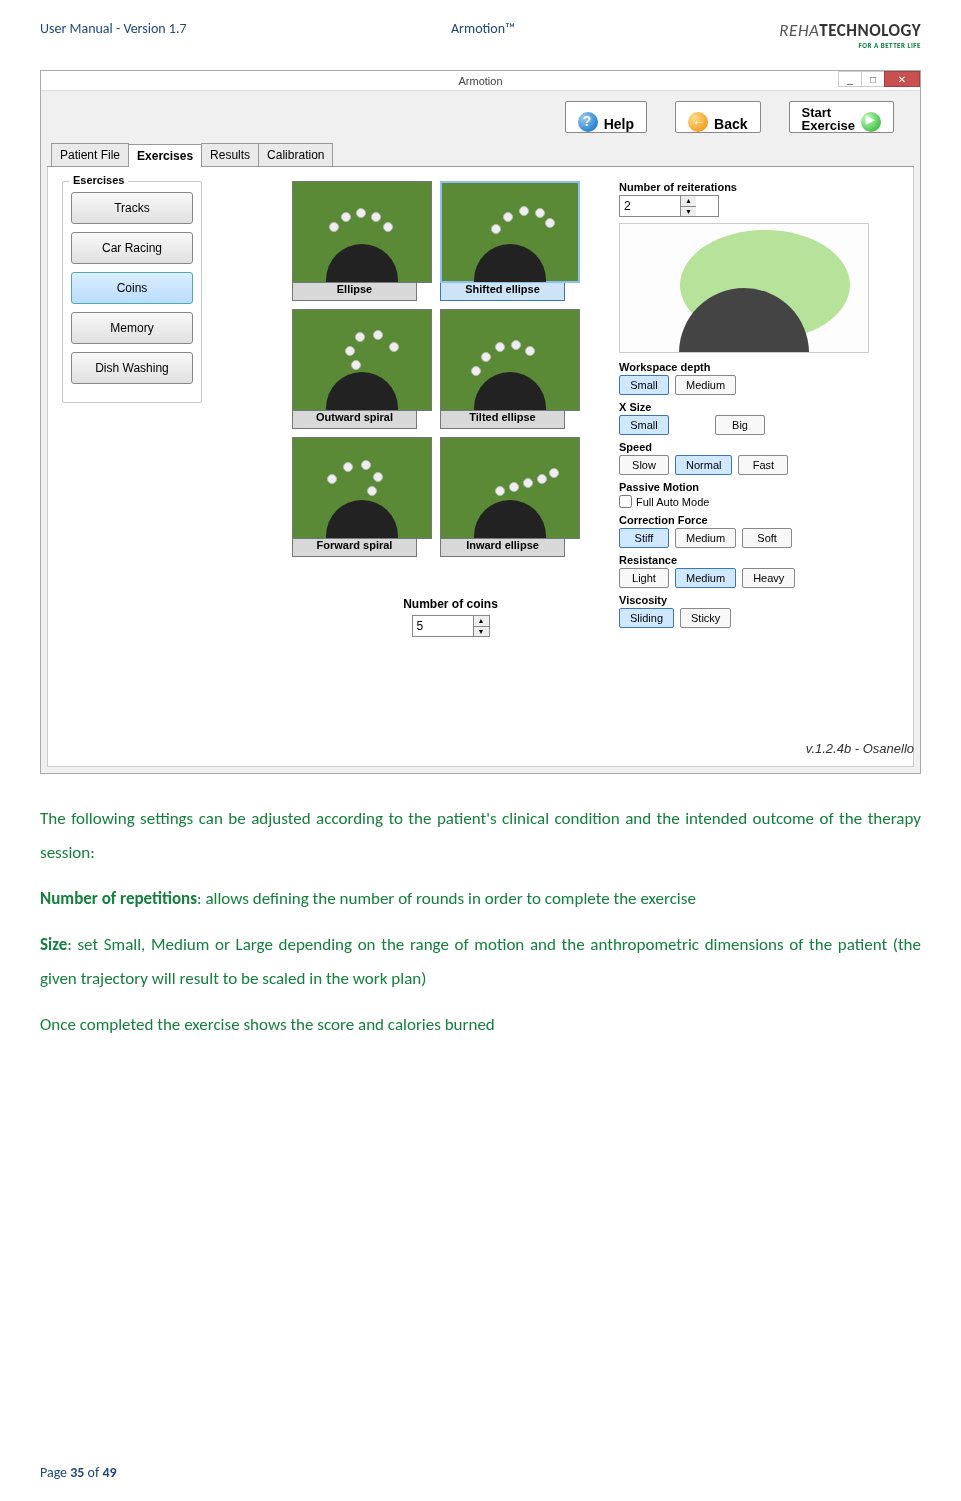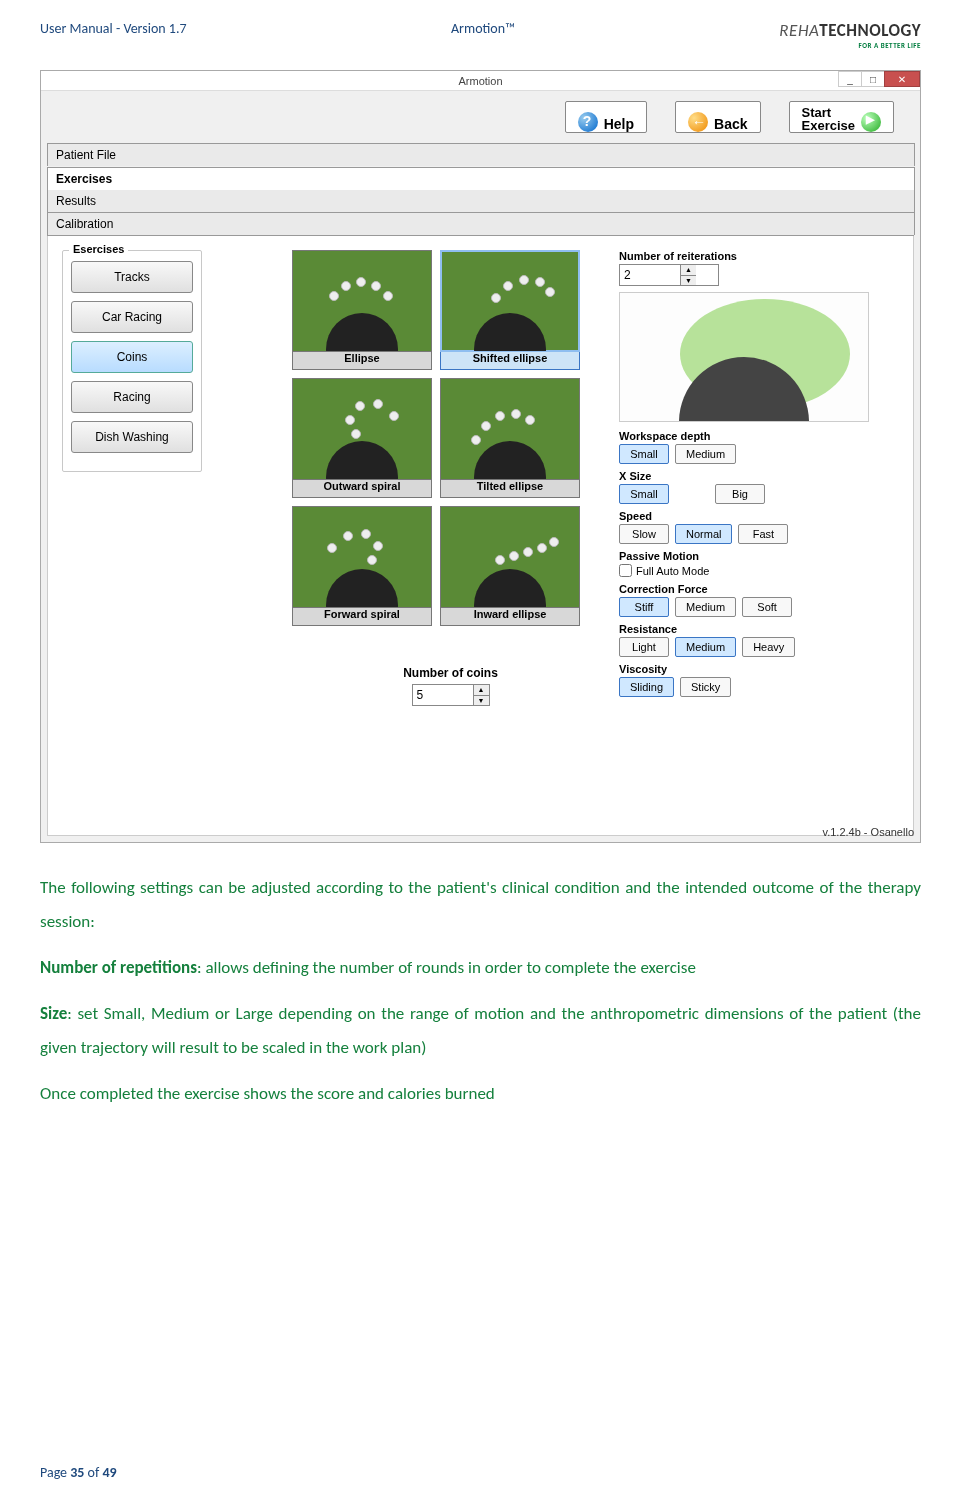--- a/index.html
+++ b/index.html
@@ -78,21 +78,20 @@
   .ico-help::after { content:"?"; color:#fff; position:absolute; left:5px; top:1px; font-weight:bold; font-size:14px;}
   .ico-back { background: radial-gradient(circle at 30% 30%, #fd8, #e80); position:relative; }
   .ico-back::after { content:"\2190"; color:#fff; position:absolute; left:4px; top:0px; font-weight:bold; font-size:14px;}
   .ico-start { background: radial-gradient(circle at 30% 30%, #bfb, #2a2); position:relative; }
   .ico-start::after { content:"\25B6"; color:#fff; position:absolute; left:5px; top:2px; font-size:11px;}
   .start-btn { flex-direction: row-reverse; line-height:1; font-size:13px; }
 
   .tabs {
     display:flex;
     border-bottom:1px solid #999;
-    flex-direction:column;
   }
   .tab {
     padding: 4px 8px;
     border:1px solid #999;
     border-bottom:none;
     background:#eaeaea;
     margin-right:-1px;
     font-size:12px;
   }
   .tab.active {
@@ -151,21 +150,21 @@
   .tile-img {
     width:140px; height:102px;
     background:#5a8a36;
     border:1px solid #777;
     position:relative;
     overflow:hidden;
   }
   .hub { position:absolute; left:50%; bottom:-34px; width:72px; height:72px; margin-left:-36px; background:#222; border-radius:50%; }
   .dot { position:absolute; width:10px; height:10px; background:#eee; border-radius:50%; border:1px solid #bbb; }
   .tile-cap {
-    width:140px; height:18px;
+    width:125px; height:18px;
     background:#d8d8d8;
     text-align:center;
     font-size:11px;
     font-weight:bold;
     border:1px solid #777; border-top:none;
   }
   .tile.sel .tile-img { border-color:#3a75c4; outline:2px solid #8fbef0; outline-offset:-2px; }
   .tile.sel .tile-cap { border-color:#3a75c4; background:#cde4f7; }
 
   .coin-count {
@@ -203,23 +202,24 @@
     font-size:11px;
     border-radius:2px;
     min-width:50px;
     text-align:center;
   }
   .seg.sel { background:#d0e8ff; border-color:#3a75c4; }
   .chk { display:flex; align-items:center; gap:4px; font-size:11px; }
   .version-note {
     position:absolute;
     right:6px;
-    bottom:4px;
-    font-size:11px;
+    bottom:17px;
+    font-size:13px;
     color:#333;
+    font-style:italic;
   }
 
   
   .body-text p {
     font-size: 17px;
     line-height: 2.0;
     color:#15803d;
     margin-bottom: 12px;
     text-align: justify;
   }
@@ -269,21 +269,21 @@
       <div class="tab">Calibration</div>
     </div>
 
     <div class="body-area">
       <div class="left-col">
         <div class="group">
           <span class="group-title">Esercises</span>
           <div class="ex-btn">Tracks</div>
           <div class="ex-btn">Car Racing</div>
           <div class="ex-btn sel">Coins</div>
-          <div class="ex-btn">Racing</div>
+          <div class="ex-btn">Memory</div>
           <div class="ex-btn">Dish Washing</div>
         </div>
       </div>
 
       <div class="mid-col">
         <div class="grid-tiles">
           <div class="tile">
             <div class="tile-img">
                 <span class="hub"></span>
               <span class="dot" style="left:36px;top:40px"></span>

